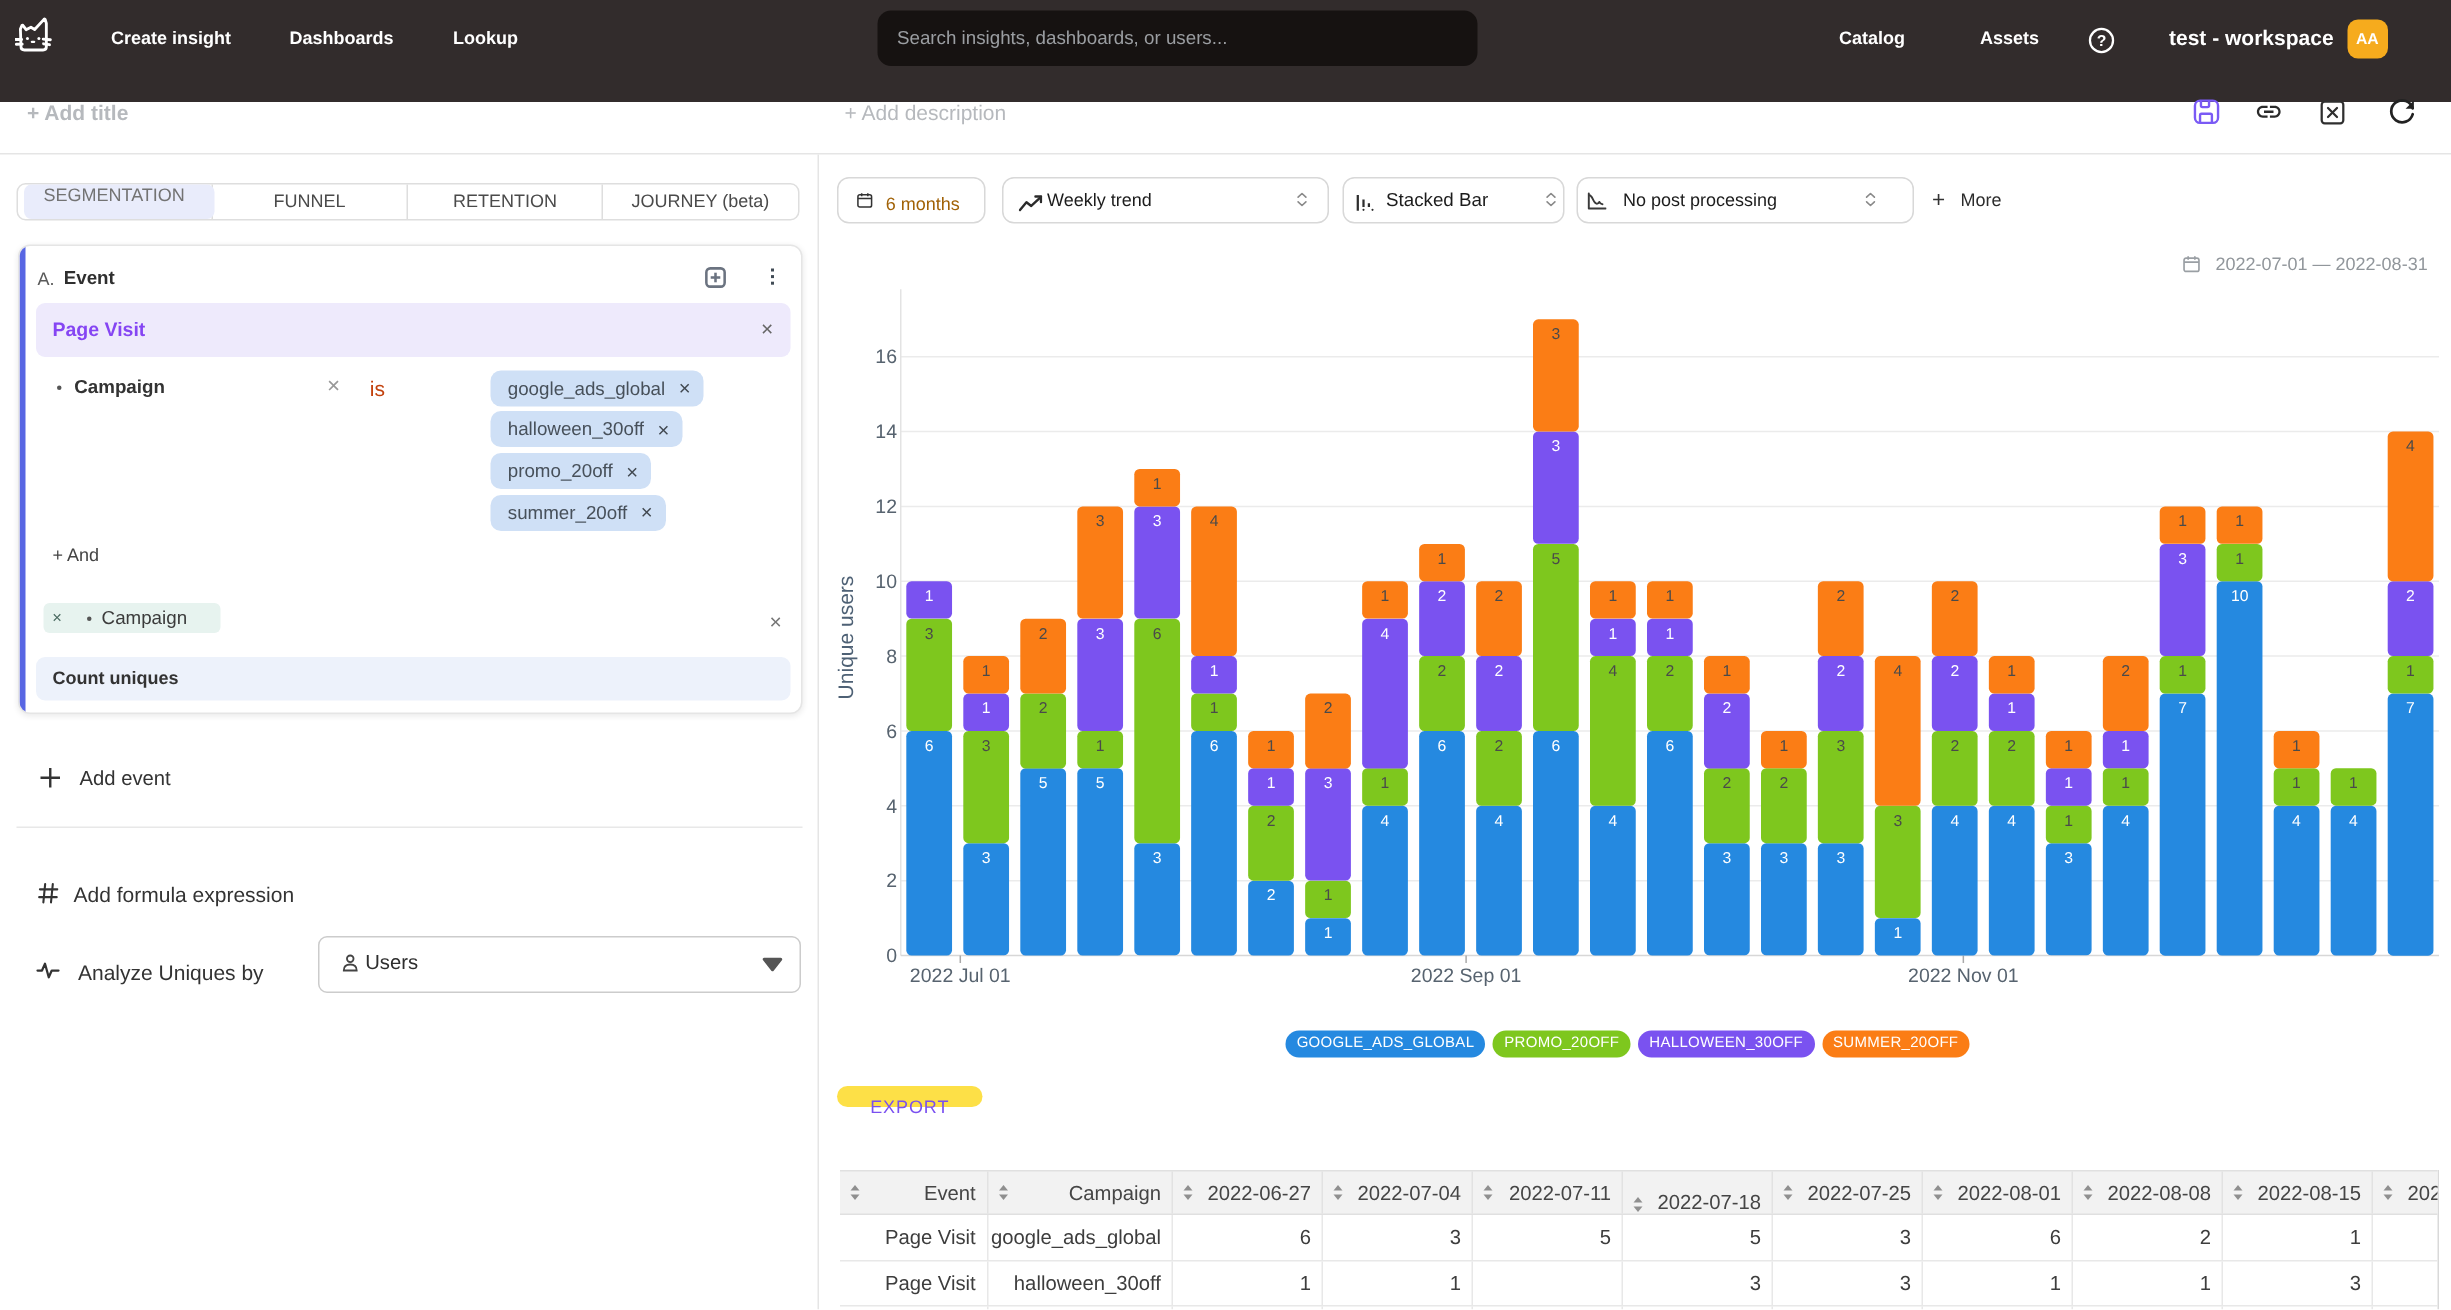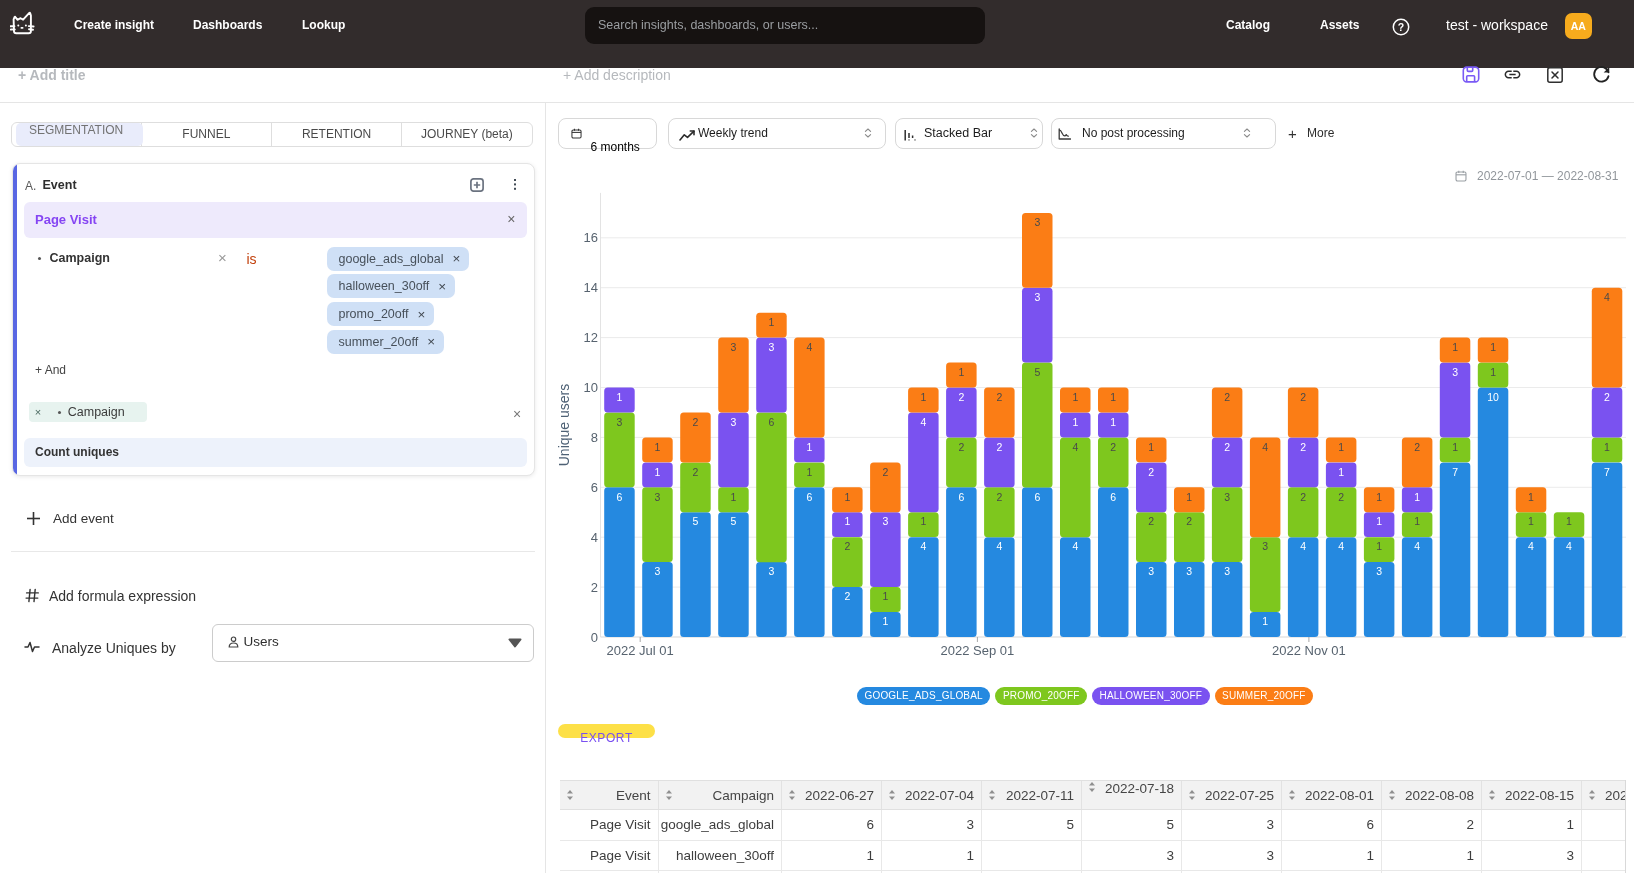--- a/index.html
+++ b/index.html
@@ -6,21 +6,21 @@
 </style></head><body>
 <div class="abs" style="left:0;top:0;width:1634px;height:68px;background:#322c2c">
     <span class="abs" style="left:74px;top:0;line-height:51px;font-size:12px;font-weight:bold;color:#fff">Create insight</span>
     <span class="abs" style="left:193px;top:0;line-height:51px;font-size:12px;font-weight:bold;color:#fff">Dashboards</span>
     <span class="abs" style="left:302px;top:0;line-height:51px;font-size:12px;font-weight:bold;color:#fff">Lookup</span>
     <div class="abs" style="left:585px;top:7px;width:400px;height:37px;background:#161211;border-radius:9px">
       <span class="abs" style="left:13px;top:0;line-height:37px;font-size:12.5px;color:#9b9ea2">Search insights, dashboards, or users...</span>
     </div>
     <span class="abs" style="left:1226px;top:0;line-height:51px;font-size:12px;font-weight:bold;color:#fff">Catalog</span>
     <span class="abs" style="left:1320px;top:0;line-height:51px;font-size:12px;font-weight:bold;color:#fff">Assets</span>
-    <span class="abs" style="left:1446px;top:0;line-height:51px;font-size:14px;font-weight:normal;color:#fff">test - workspace</span>
+    <span class="abs" style="left:1446px;top:0;line-height:51px;font-size:14px;font-weight:bold;color:#fff">test - workspace</span>
     <div class="abs" style="left:1565px;top:12.5px;width:26.5px;height:26.5px;background:#f6ab1d;border-radius:7px;text-align:center;line-height:26.5px;font-size:10.5px;font-weight:bold;color:#fff">AA</div>
   </div>
 <svg width="25" height="24" viewBox="0 0 25 24" fill="none" stroke="#fff" stroke-width="1.9" stroke-linecap="round" stroke-linejoin="round" style="position:absolute;left:10px;top:11px">
 <path d="M6.3 22.3 Q4.0 22.3 4.0 20.2 L3.6 8.3 L4.6 6.0 Q5.0 5.5 5.4 6.1 L7.4 8.8 L10.6 7.2 L13.1 8.7 L19.3 1.9 Q19.9 1.3 20.2 2.2 L20.9 4.6 L20.9 20.2 Q20.9 22.3 18.7 22.3 Z"></path>
 <line x1="0.4" y1="15.3" x2="4.4" y2="15.3"></line>
     <line x1="0.9" y1="18.5" x2="4.8" y2="18.4"></line>
 <line x1="18.8" y1="15.1" x2="23.6" y2="15.5"></line>
     <line x1="19.0" y1="18.2" x2="23.0" y2="18.8"></line>
 <circle cx="8.3" cy="14.6" r="1.0" fill="#fff" stroke="none"></circle>
     <circle cx="15.9" cy="14.6" r="1.0" fill="#fff" stroke="none"></circle>
@@ -136,21 +136,21 @@
       <path d="M2.5 1.5 H13.5 L8 8.5 Z" fill="#555" stroke="#555" stroke-width="2" stroke-linejoin="round"></path>
     </svg>
   </div>
 <div class="abs" style="left:558px;top:117.5px;width:99px;height:31.5px;border:1px solid #d8d8d8;border-radius:8px;background:#fff"></div>
 <svg width="11" height="11" viewBox="0 0 14 14" fill="none" stroke="#333" stroke-width="1.3" style="position:absolute;left:570.5px;top:128px">
     <rect x="1.2" y="2.4" width="11.6" height="10.4" rx="1.6"></rect>
     <line x1="4.4" y1="1" x2="4.4" y2="3.6"></line>
     <line x1="9.6" y1="1" x2="9.6" y2="3.6"></line>
     <line x1="1.2" y1="5.6" x2="12.8" y2="5.6"></line>
   </svg>
-<span class="abs" style="left:590.5px;top:132px;line-height:31.5px;font-size:12px;color:#000000">6 months</span>
+<span class="abs" style="left:590.5px;top:121px;line-height:31.5px;font-size:12px;color:#a16207">6 months</span>
 <div class="abs" style="left:667.5px;top:117.5px;width:218px;height:31.5px;border:1px solid #d8d8d8;border-radius:8px;background:#fff"></div>
 <svg width="16" height="12" viewBox="0 0 16 12" fill="none" stroke="#2b2b2b" stroke-width="1.6" stroke-linecap="round" stroke-linejoin="round" style="position:absolute;left:678.5px;top:129.5px">
     <path d="M1 10 L5.3 4.8 L8.5 7.3 L15 1.2"></path>
     <path d="M11.3 1 H15 V4.7"></path>
   </svg>
 <span class="abs" style="left:698px;top:117.5px;line-height:31.5px;font-size:12px;color:#1c1c1c">Weekly trend</span>
 <svg width="8" height="10" viewBox="0 0 8 10" fill="none" stroke="#8a8a8a" stroke-width="1.1" stroke-linecap="round" stroke-linejoin="round" style="position:absolute;left:863.5px;top:128px">
     <path d="M1.4 3.4 L4 1 L6.6 3.4"></path>
     <path d="M1.4 6.6 L4 9 L6.6 6.6"></path>
   </svg>
@@ -451,21 +451,21 @@
         </svg>
         <span style="flex:1;text-align:right;font-size:13.5px;color:#454545">2022-07-04</span>
       </div>
       <div style="width:100px;box-sizing:border-box;border-right:1px solid #e2e2e2;display:flex;align-items:center;padding:0 7px 0 6px">
         <svg width="8" height="12" viewBox="0 0 8 12" style="flex:0 0 auto">
           <path d="M4 1 L7 4.6 H1 Z" fill="#8f8f8f"></path>
           <path d="M4 11 L1 7.4 H7 Z" fill="#8f8f8f"></path>
         </svg>
         <span style="flex:1;text-align:right;font-size:13.5px;color:#454545">2022-07-11</span>
       </div>
-      <div style="width:100px;box-sizing:border-box;border-right:1px solid #e2e2e2;display:flex;align-items:flex-start;padding:0 7px 0 6px">
+      <div style="width:100px;box-sizing:border-box;border-right:1px solid #e2e2e2;display:flex;align-items:flex-end;padding:0 7px 0 6px">
         <svg width="8" height="12" viewBox="0 0 8 12" style="flex:0 0 auto">
           <path d="M4 1 L7 4.6 H1 Z" fill="#8f8f8f"></path>
           <path d="M4 11 L1 7.4 H7 Z" fill="#8f8f8f"></path>
         </svg>
         <span style="flex:1;text-align:right;font-size:13.5px;color:#454545">2022-07-18</span>
       </div>
       <div style="width:100px;box-sizing:border-box;border-right:1px solid #e2e2e2;display:flex;align-items:center;padding:0 7px 0 6px">
         <svg width="8" height="12" viewBox="0 0 8 12" style="flex:0 0 auto">
           <path d="M4 1 L7 4.6 H1 Z" fill="#8f8f8f"></path>
           <path d="M4 11 L1 7.4 H7 Z" fill="#8f8f8f"></path>

